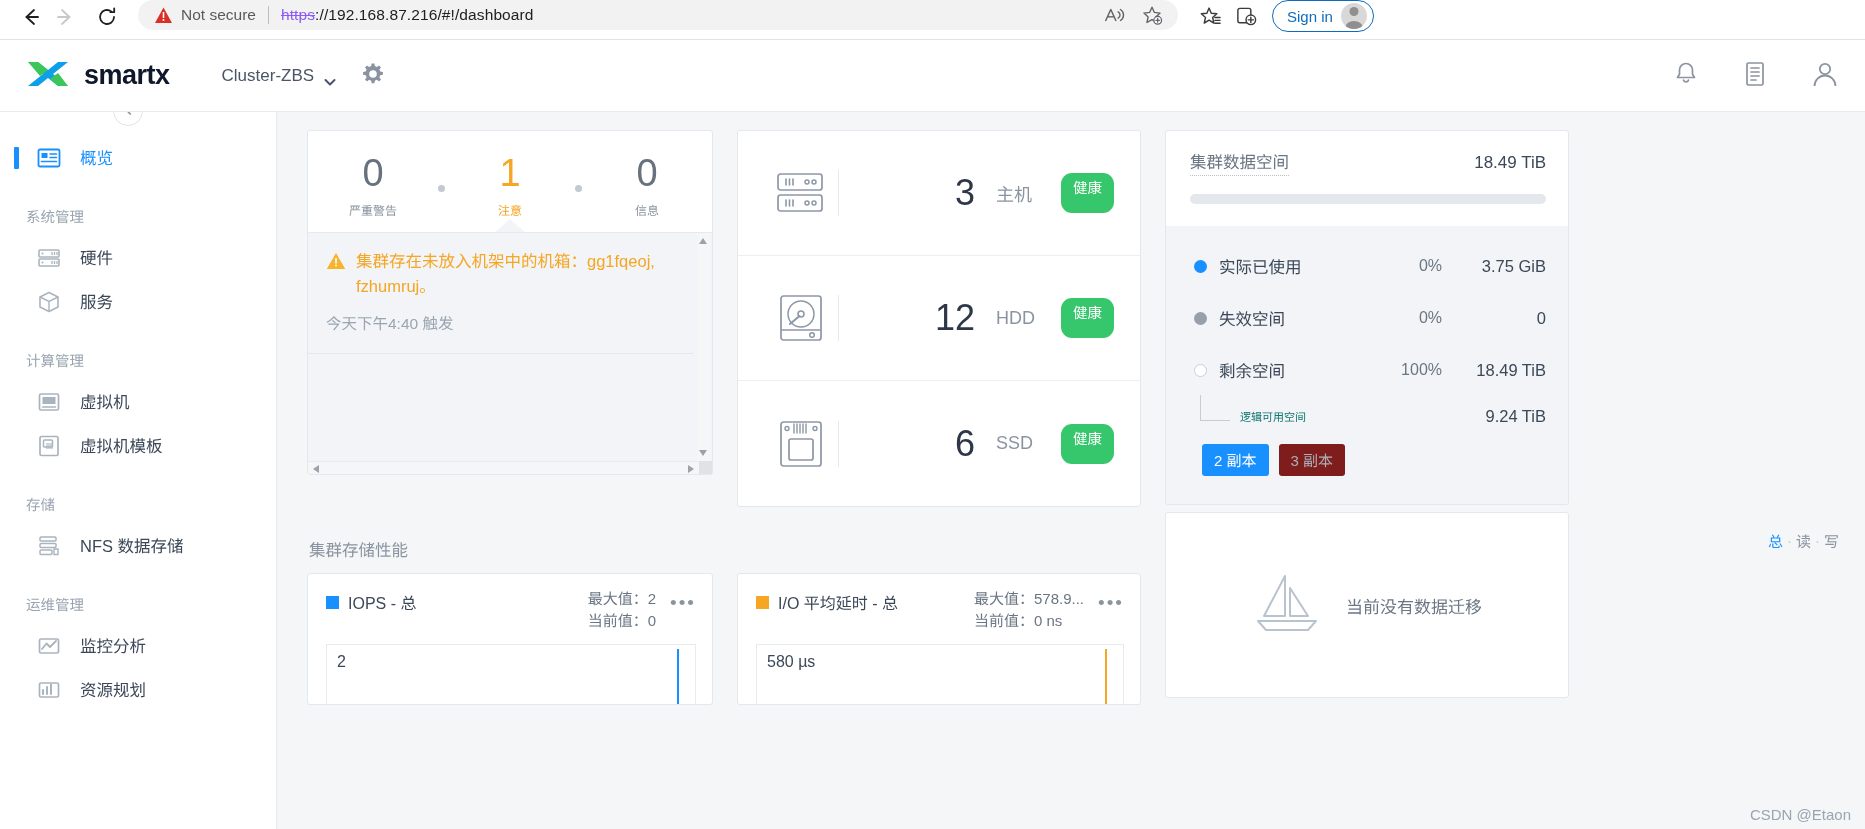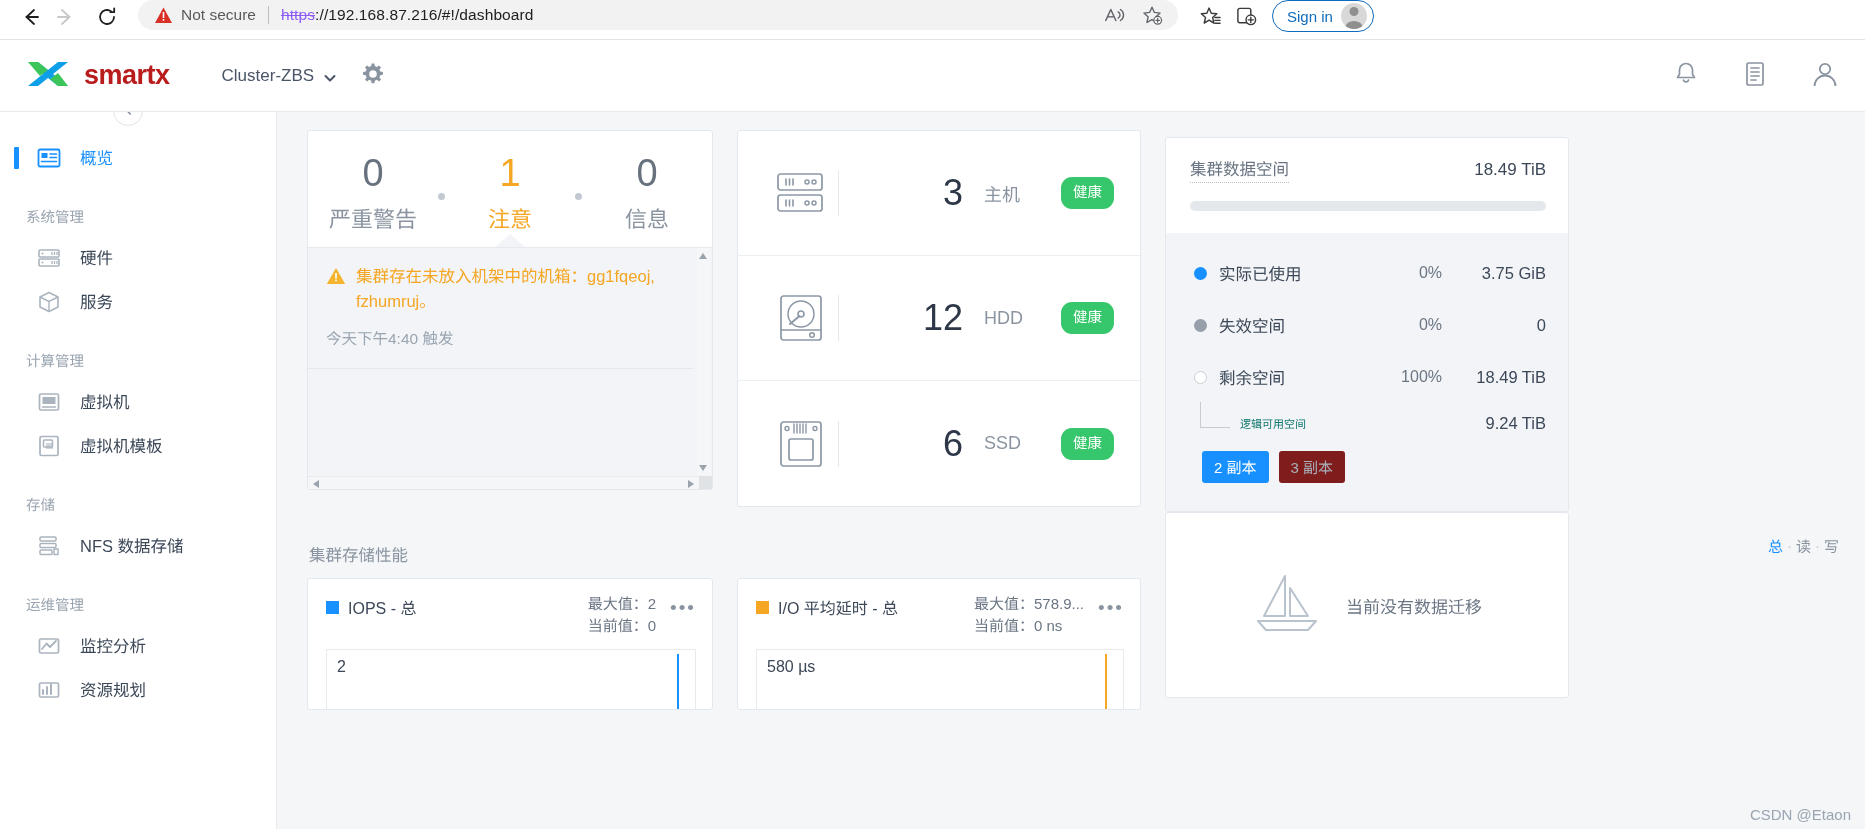--- a/index.html
+++ b/index.html
@@ -74,23 +74,23 @@
 
   
   .app-header {
     height: 72px; background: #fff;
     display: flex; align-items: center;
     padding: 0 22px 0 26px;
     border-bottom: 1px solid #e8eaed;
     position: relative; z-index: 5;
   }
   .logo-wrap { display: flex; align-items: center; gap: 14px; }
-  .brand { font-size: 27px; font-weight: bold; color: #b91c1c; letter-spacing: -0.5px;}
+  .brand { font-size: 27px; font-weight: bold; color: #0f172a; letter-spacing: -0.5px;}
   .cluster-sel {
-    margin-left: 52px; display: flex; align-items: center; gap: 9px;
+    margin-left: 52px; display: flex; align-items: flex-end; gap: 9px;
     font-size: 17px; color: #4a5568;
   }
   .chev { width: 12px; height: 12px; }
   .gear-wrap { margin-left: 26px; display:flex; align-items:center;}
   .header-right { margin-left: auto; display: flex; align-items: center; gap: 44px; padding-right: 4px;}
 
   
   .app-body { display: flex; height: calc(829px - 40px - 72px); position: relative; }
 
   
@@ -142,21 +142,21 @@
     background: #fff; border: 1px solid #e3e8ee;
     border-radius: 3px;
   }
 
   
   .alerts-card { width: 406px; flex: 0 0 406px; position: relative; }
   .alerts-top { display: flex; align-items: flex-start; padding: 20px 0 14px; position: relative;}
   .alert-stat { flex: 1 1 0; text-align: center; }
   .alert-num { font-size: 38px; line-height: 44px; color: #67727e; font-weight: 400;}
   .alert-num.warn { color: #f5a623; }
-  .alert-name { font-size: 22px; color: #8a94a0; margin-top: 6px;}
+  .alert-name { font-size: 12px; color: #8a94a0; margin-top: 6px;}
   .alert-name.warn { color: #f5a623; }
   .dot-sep {
     width: 7px; height: 7px; border-radius: 50%; background: #c2c9d1;
     align-self: center; margin-top: 8px;
   }
   .tip-arrow {
     position: absolute; bottom: -1px; left: 50%; transform: translateX(-50%);
     width: 0; height: 0;
     border-left: 16px solid transparent; border-right: 16px solid transparent;
     border-bottom: 14px solid #f2f4f7;
@@ -195,25 +195,25 @@
   .res-row:last-child { border-bottom: none; }
   .res-ico { width: 58px; flex: 0 0 58px; display:flex; align-items:center; justify-content:center;}
   .res-divider { width: 1px; height: 46px; background: #e6eaee; margin: 0 0 0 8px; }
   .res-num {
     flex: 1 1 auto; text-align: right; padding-right: 10px;
     font-size: 36px; color: #2d3748; font-weight: 400;
   }
   .res-unit { font-size: 18px; color: #8a94a0; width: 76px; flex: 0 0 76px; padding-left: 11px;}
   .badge-ok {
     background: #36c66b; color: #fff; font-size: 14.5px;
-    border-radius: 11px; padding: 3px 12px 8px; white-space: nowrap; margin-left: 12px;
-  }
-
-  
-  .sto-card { width: 404px; flex: 0 0 404px; overflow:hidden;margin-top:7px;}
+    border-radius: 11px; padding: 3px 12px 16px; white-space: nowrap;
+  }
+
+  
+  .sto-card { width: 404px; flex: 0 0 404px; overflow:hidden;}
   .sto-head { padding: 18px 22px 0 24px; display:flex; align-items:baseline;}
   .sto-title {
     font-size: 16.5px; color: #6b7684;
     border-bottom: 1px dotted #b8c0c9; padding-bottom: 2px;
   }
   .sto-total { margin-left: auto; font-size: 17px; color: #3c4858; }
   .sto-bar {
     margin: 18px 22px 0 24px; height: 10px; border-radius: 5px; background: #e4e8ec;
   }
   .sto-legend { background: #f2f4f7; margin-top: 22px; padding: 14px 0 12px; }

